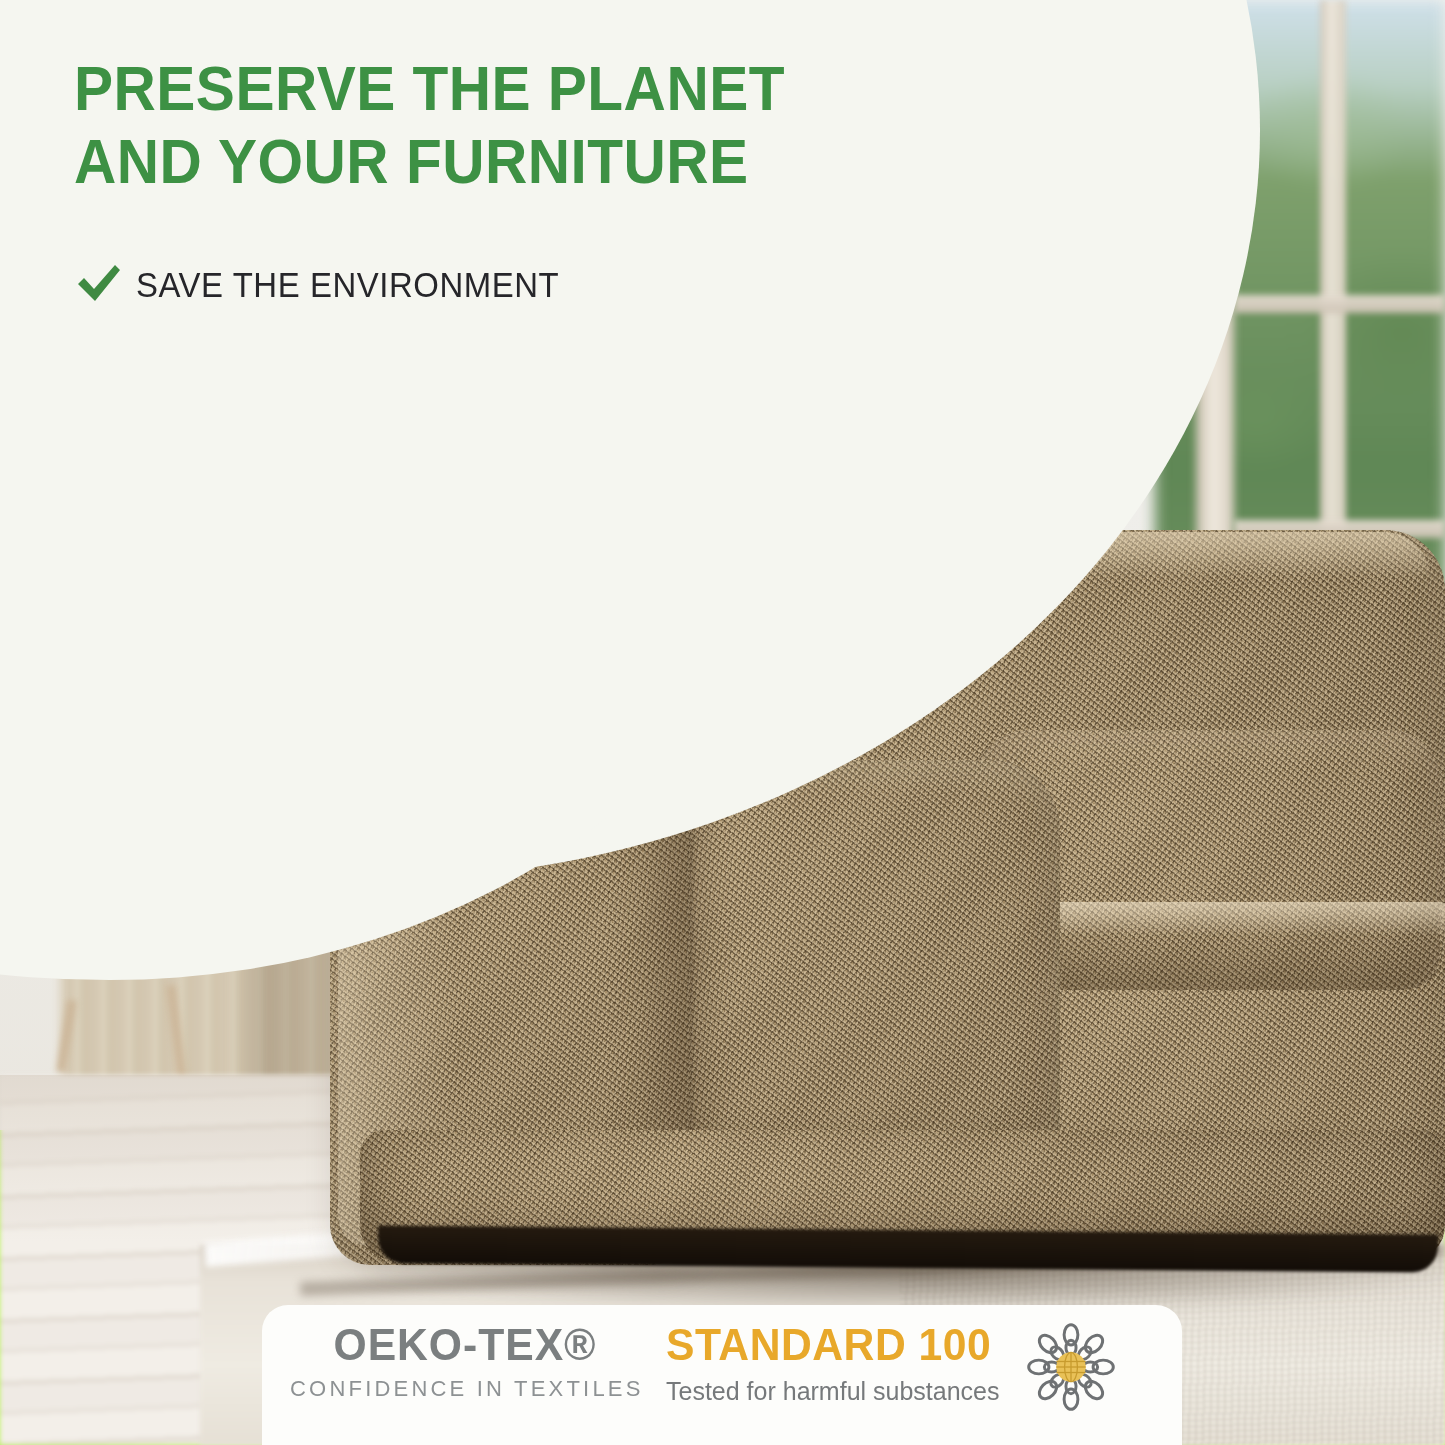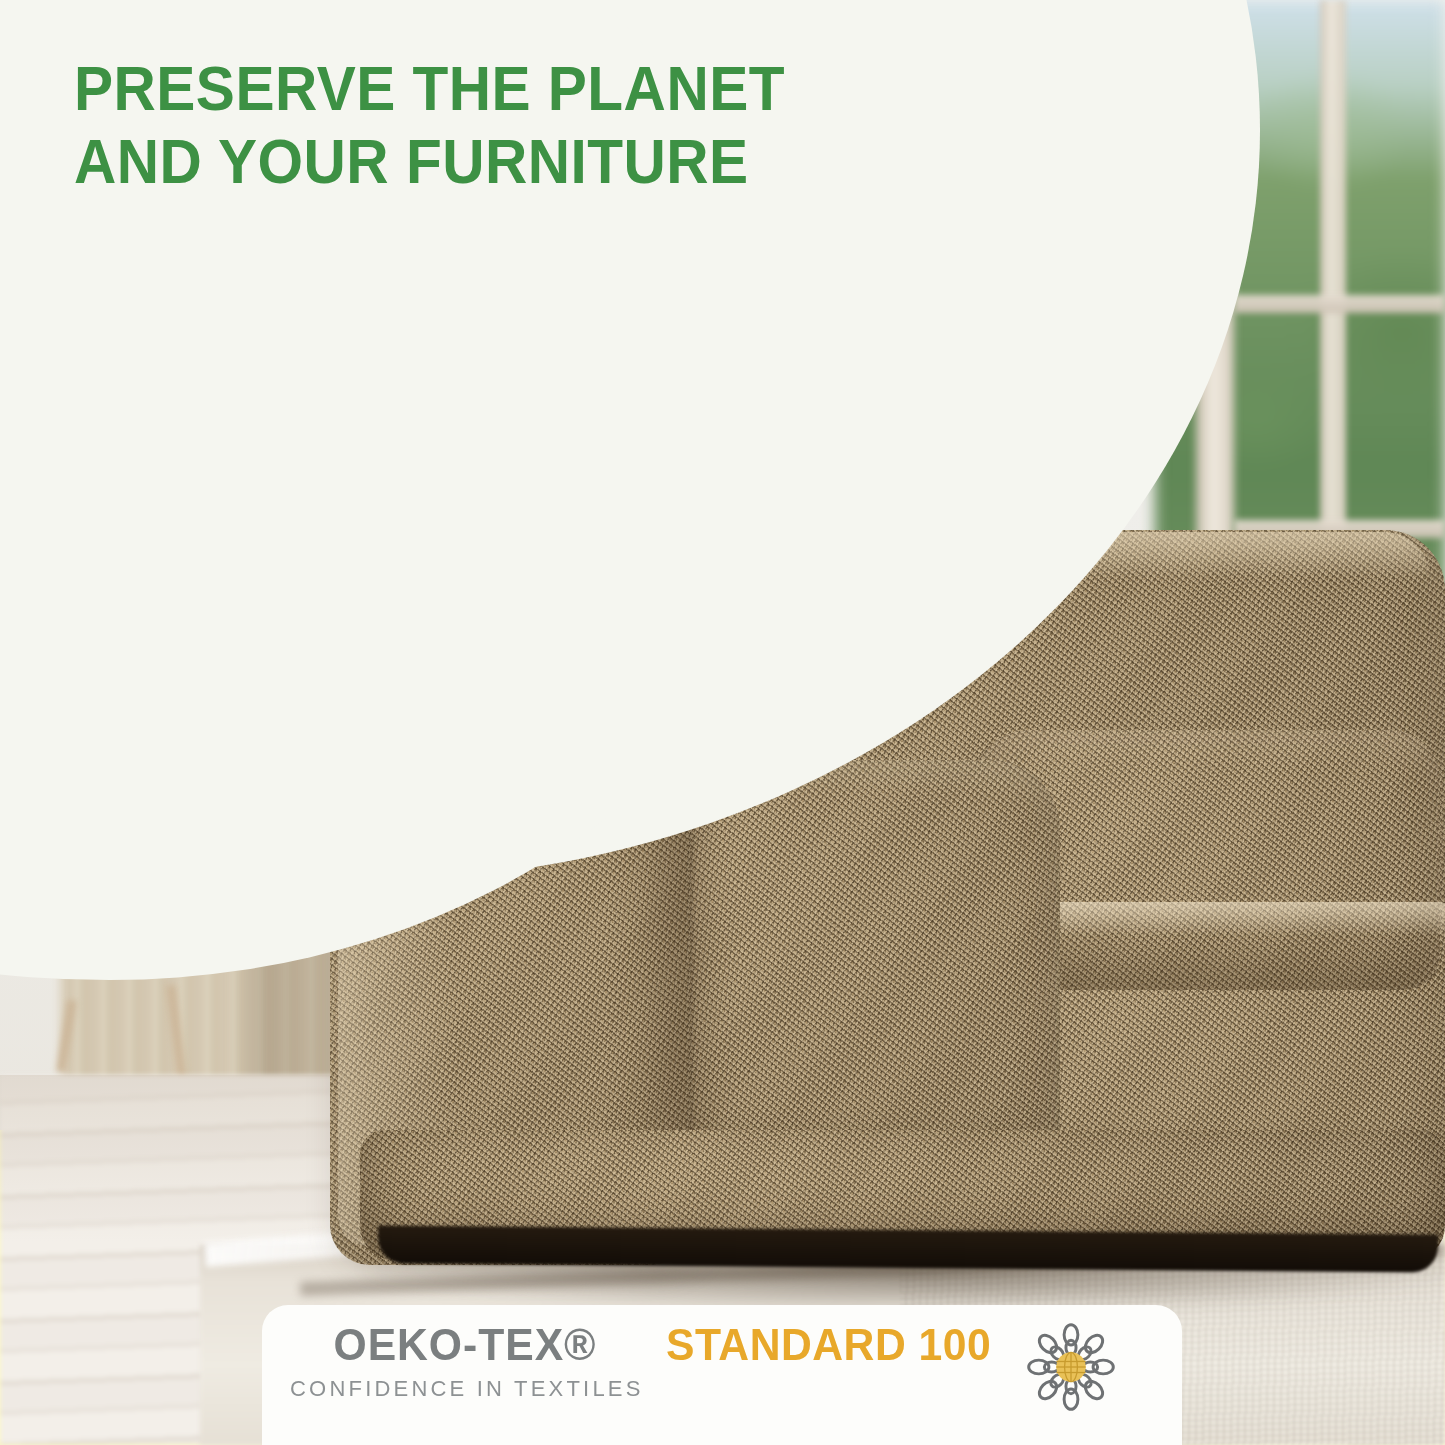--- a/index.html
+++ b/index.html
@@ -3,21 +3,21 @@
 <meta charset="utf-8">
 <style>
   * { margin:0; padding:0; box-sizing:border-box; }
   html,body { width:1445px; height:1445px; overflow:hidden; }
   body {
     font-family:"Liberation Sans", sans-serif;
     background:#f6f7f1;
     position:relative;
   }
 
-  #stage { position:absolute; inset:0; width:1445px; height:1445px; overflow:hidden; background:#fef9c3; }
+  #stage { position:absolute; inset:0; width:1445px; height:1445px; overflow:hidden; background:#bef264; }
 
   
   .photo { position:absolute; inset:0; }
 
   
   .wall {
     position:absolute; left:0; top:0; width:1445px; height:1130px;
     background:
       linear-gradient(180deg,#f3f2ee 0%,#efeeea 45%,#eae7e0 100%);
   }
@@ -338,33 +338,42 @@
 
     <div class="headline">
       <span class="l1">PRESERVE THE PLANET</span>
       <span class="l2">AND YOUR FURNITURE</span>
     </div>
 
     <div class="bullets">
 
 
 
+      <div class="bullet">
+        <span class="check">
+          <svg width="50" height="44" viewBox="0 0 50 44">
+            <path d="M4 23 L10 17 L20 28 L41 4 L46 9 L21 40 Z" fill="#3f8a42"></path>
+          </svg>
+        </span>
+        <span class="bullet-text">SAVE THE ENVIRONMENT</span>
+      </div>
 
     </div>
   </div>
 
   <div class="oeko-card">
 
     <div class="oeko-left">
       <div class="oeko-title">OEKO-TEX®</div>
       <div class="oeko-sub">CONFIDENCE IN TEXTILES</div>
     </div>
 
     <div class="oeko-right">
       <div class="std-title">STANDARD 100</div>
+      <div class="std-sub">Tested for harmful substances</div>
     </div>
 
     <span class="oeko-logo">
       <svg width="92" height="92" viewBox="0 0 100 100">
         <g fill="none" stroke="#6e7173" stroke-width="3.2">
           <g>
             <ellipse cx="50" cy="15" rx="7.5" ry="11"></ellipse>
             <ellipse cx="50" cy="85" rx="7.5" ry="11"></ellipse>
             <ellipse cx="15" cy="50" rx="11" ry="7.5"></ellipse>
             <ellipse cx="85" cy="50" rx="11" ry="7.5"></ellipse>

